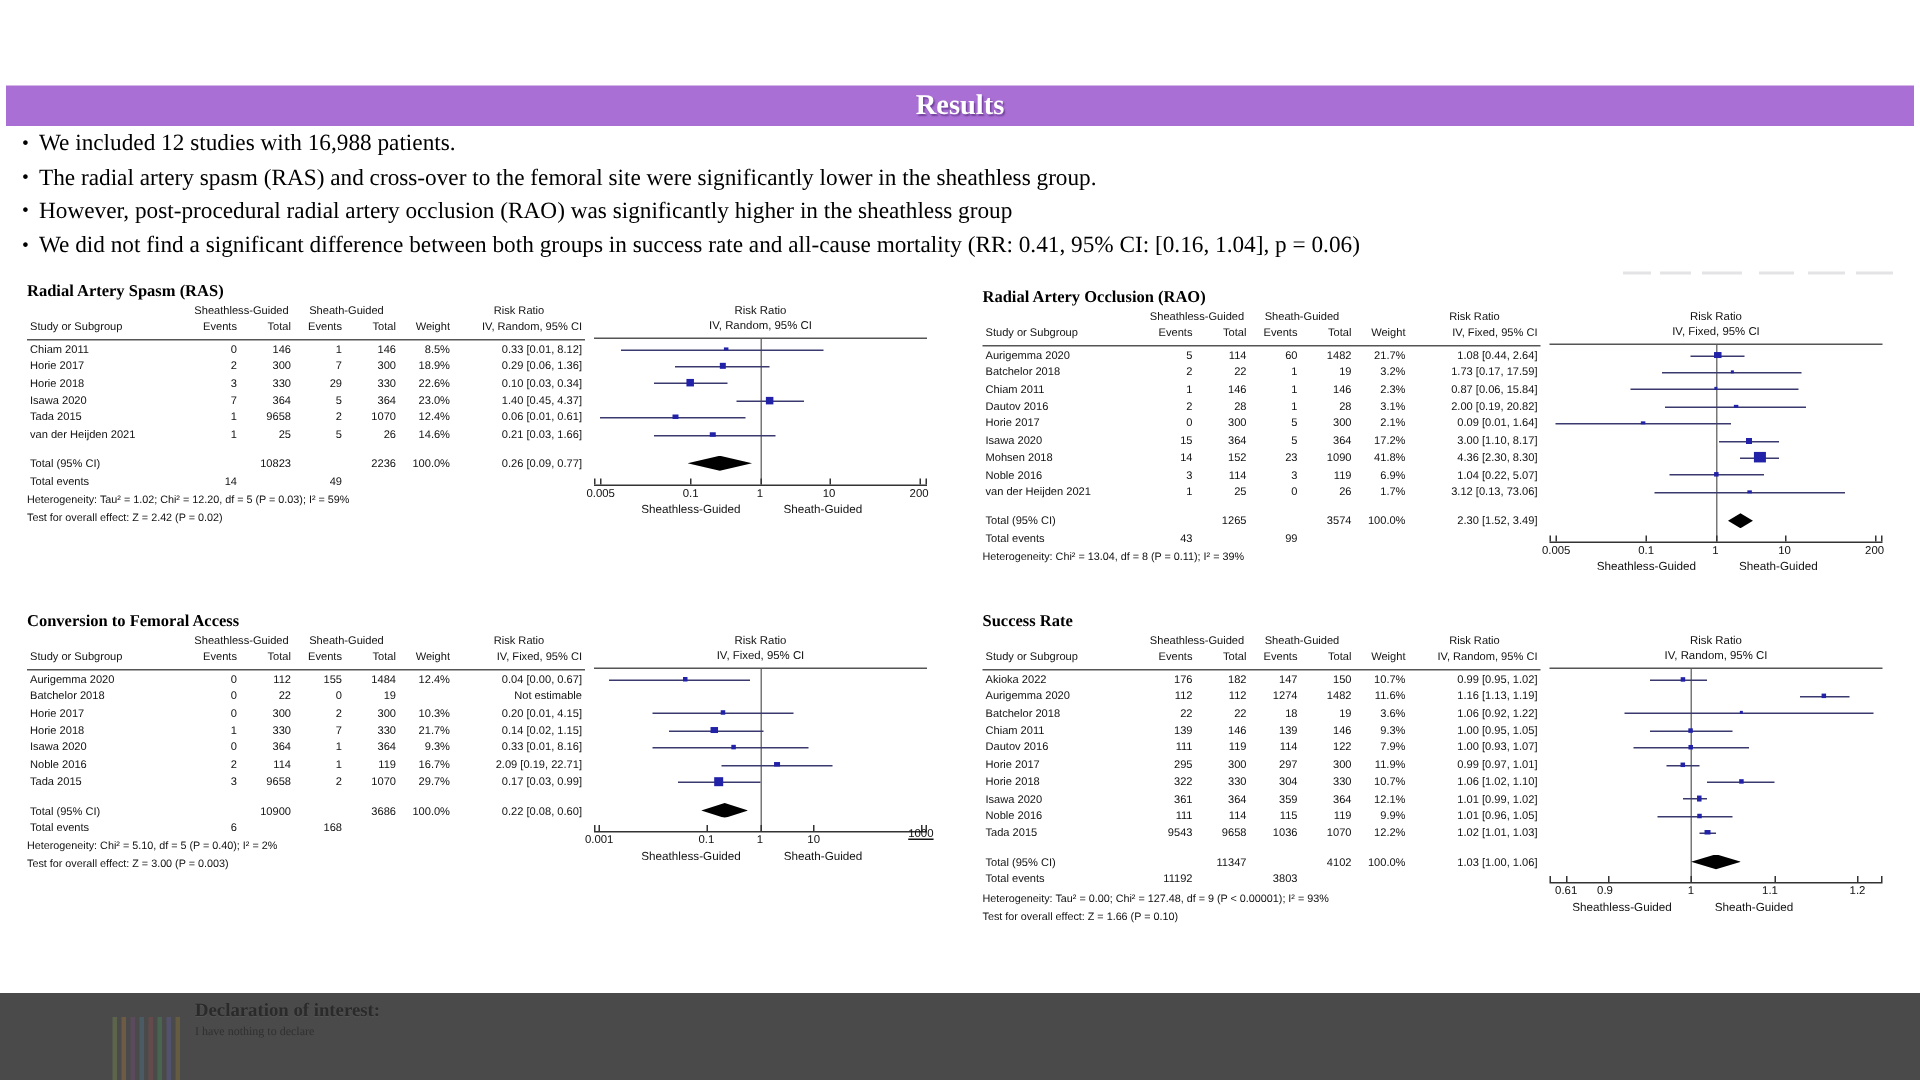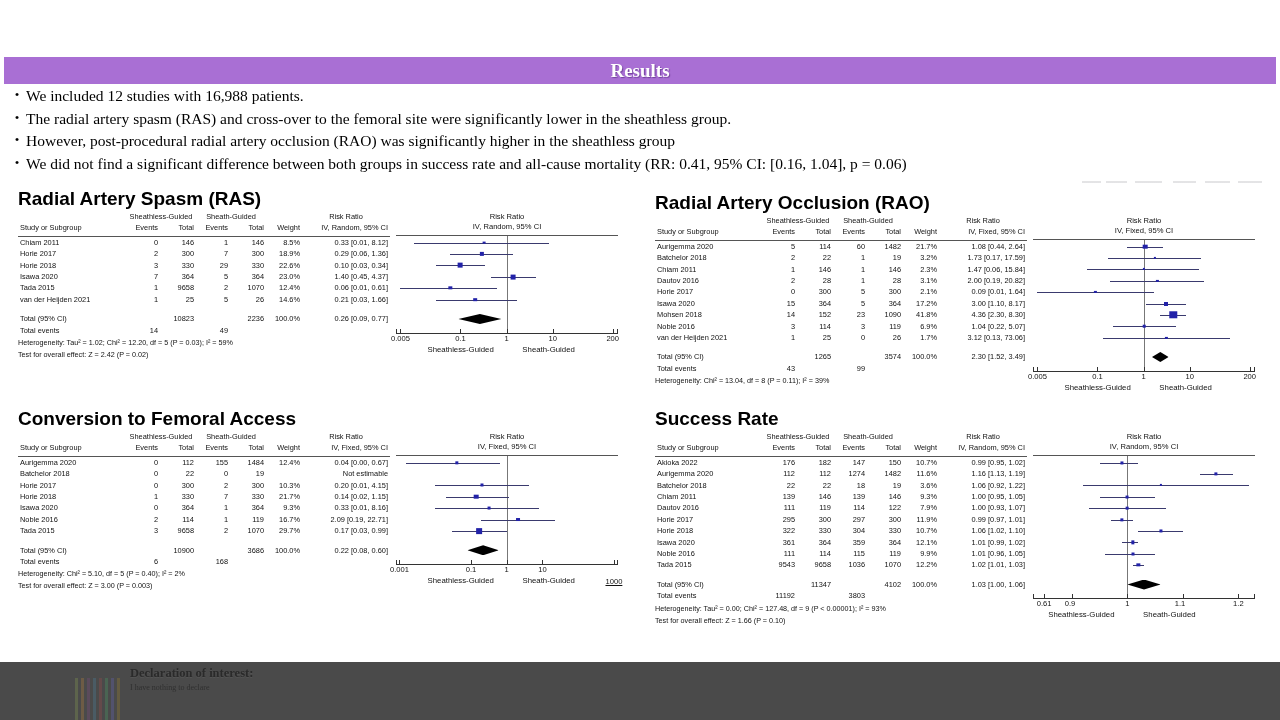--- a/index.html
+++ b/index.html
@@ -105,22 +105,22 @@
         rgba(90,90,100,.55) 67% 80%, rgba(0,0,0,0) 80% 84%,
         rgba(90,90,100,.55) 84% 97%, rgba(0,0,0,0) 97% 100%);
     background-size: 100% 2px;
     background-repeat: no-repeat;
     background-position: 0 3px;
   }
 
   
   .fp { position: absolute; }
   .fp-title {
-    font-family: Liberation Sans, sans-serif;
-    font-weight: 700; font-size: 19px; color: #000;
+    font-family: Liberation Serif, serif;
+    font-weight: 700; font-size: 11px; color: #000;
     margin-bottom: 1px; white-space: nowrap;
   }
   .fp-body { display: flex; align-items: flex-start; }
   .fp-table { font-size: 7.4px; color: #111; line-height: 1.0; }
 
   table.ft { border-collapse: collapse; }
   table.ft td, table.ft th {
     padding: 0 2px; font-weight: normal; white-space: nowrap;
     font-size: 7.4px; line-height: 11.4px; height: 11.4px;
     vertical-align: bottom;
@@ -409,21 +409,21 @@
                   <td class="c-wt">3.2%</td>
                   <td class="c-rr">1.73 [0.17, 17.59]</td>
                 </tr>
                 <tr>
                   <td class="c-study">Chiam 2011</td>
                   <td class="c-num">1</td>
                   <td class="c-tot">146</td>
                   <td class="c-num">1</td>
                   <td class="c-tot">146</td>
                   <td class="c-wt">2.3%</td>
-                  <td class="c-rr">1.47 [0.06, 15.84]</td>
+                  <td class="c-rr">0.87 [0.06, 15.84]</td>
                 </tr>
                 <tr>
                   <td class="c-study">Dautov 2016</td>
                   <td class="c-num">2</td>
                   <td class="c-tot">28</td>
                   <td class="c-num">1</td>
                   <td class="c-tot">28</td>
                   <td class="c-wt">3.1%</td>
                   <td class="c-rr">2.00 [0.19, 20.82]</td>
                 </tr>
@@ -676,21 +676,21 @@
             <div class="axis" style="top:133px;"></div>
             <div class="tick" style="left:3.4639399165234916px; top:129px;"></div>
             <div class="ticklbl" style="left:3.4639399165234916px; top:134px;">0.001</div>
             <div class="tick" style="left:74.95170075782117px; top:129px;"></div>
             <div class="ticklbl" style="left:74.95170075782117px; top:134px;">0.1</div>
             <div class="tick" style="left:110.69558117847002px; top:129px;"></div>
             <div class="ticklbl" style="left:110.69558117847002px; top:134px;">1</div>
             <div class="tick" style="left:146.43946159911886px; top:129px;"></div>
             <div class="ticklbl" style="left:146.43946159911886px; top:134px;">10</div>
             <div class="tick" style="left:217.92722244041653px; top:129px;"></div>
-            <div class="ticklbl" style="left:217.92722244041653px; top:146px;text-decoration:underline;">1000</div>
+            <div class="ticklbl" style="left:217.92722244041653px; top:130px;text-decoration:underline;">1000</div>
             <div class="tick" style="left:0px; top:129px;"></div>
             <div class="tick" style="left:221px; top:129px;"></div>
             <div class="footlbl" style="left:64.69558117847002px; top:145px;">Sheathless-Guided</div>
             <div class="footlbl" style="left:152.69558117847004px; top:145px;">Sheath-Guided</div>
           </div>
         </div>
       </div>
       <div class="fp" style="left: 655px; top: 408px;">
         <div class="fp-title">Success Rate</div>
         <div class="fp-body">

